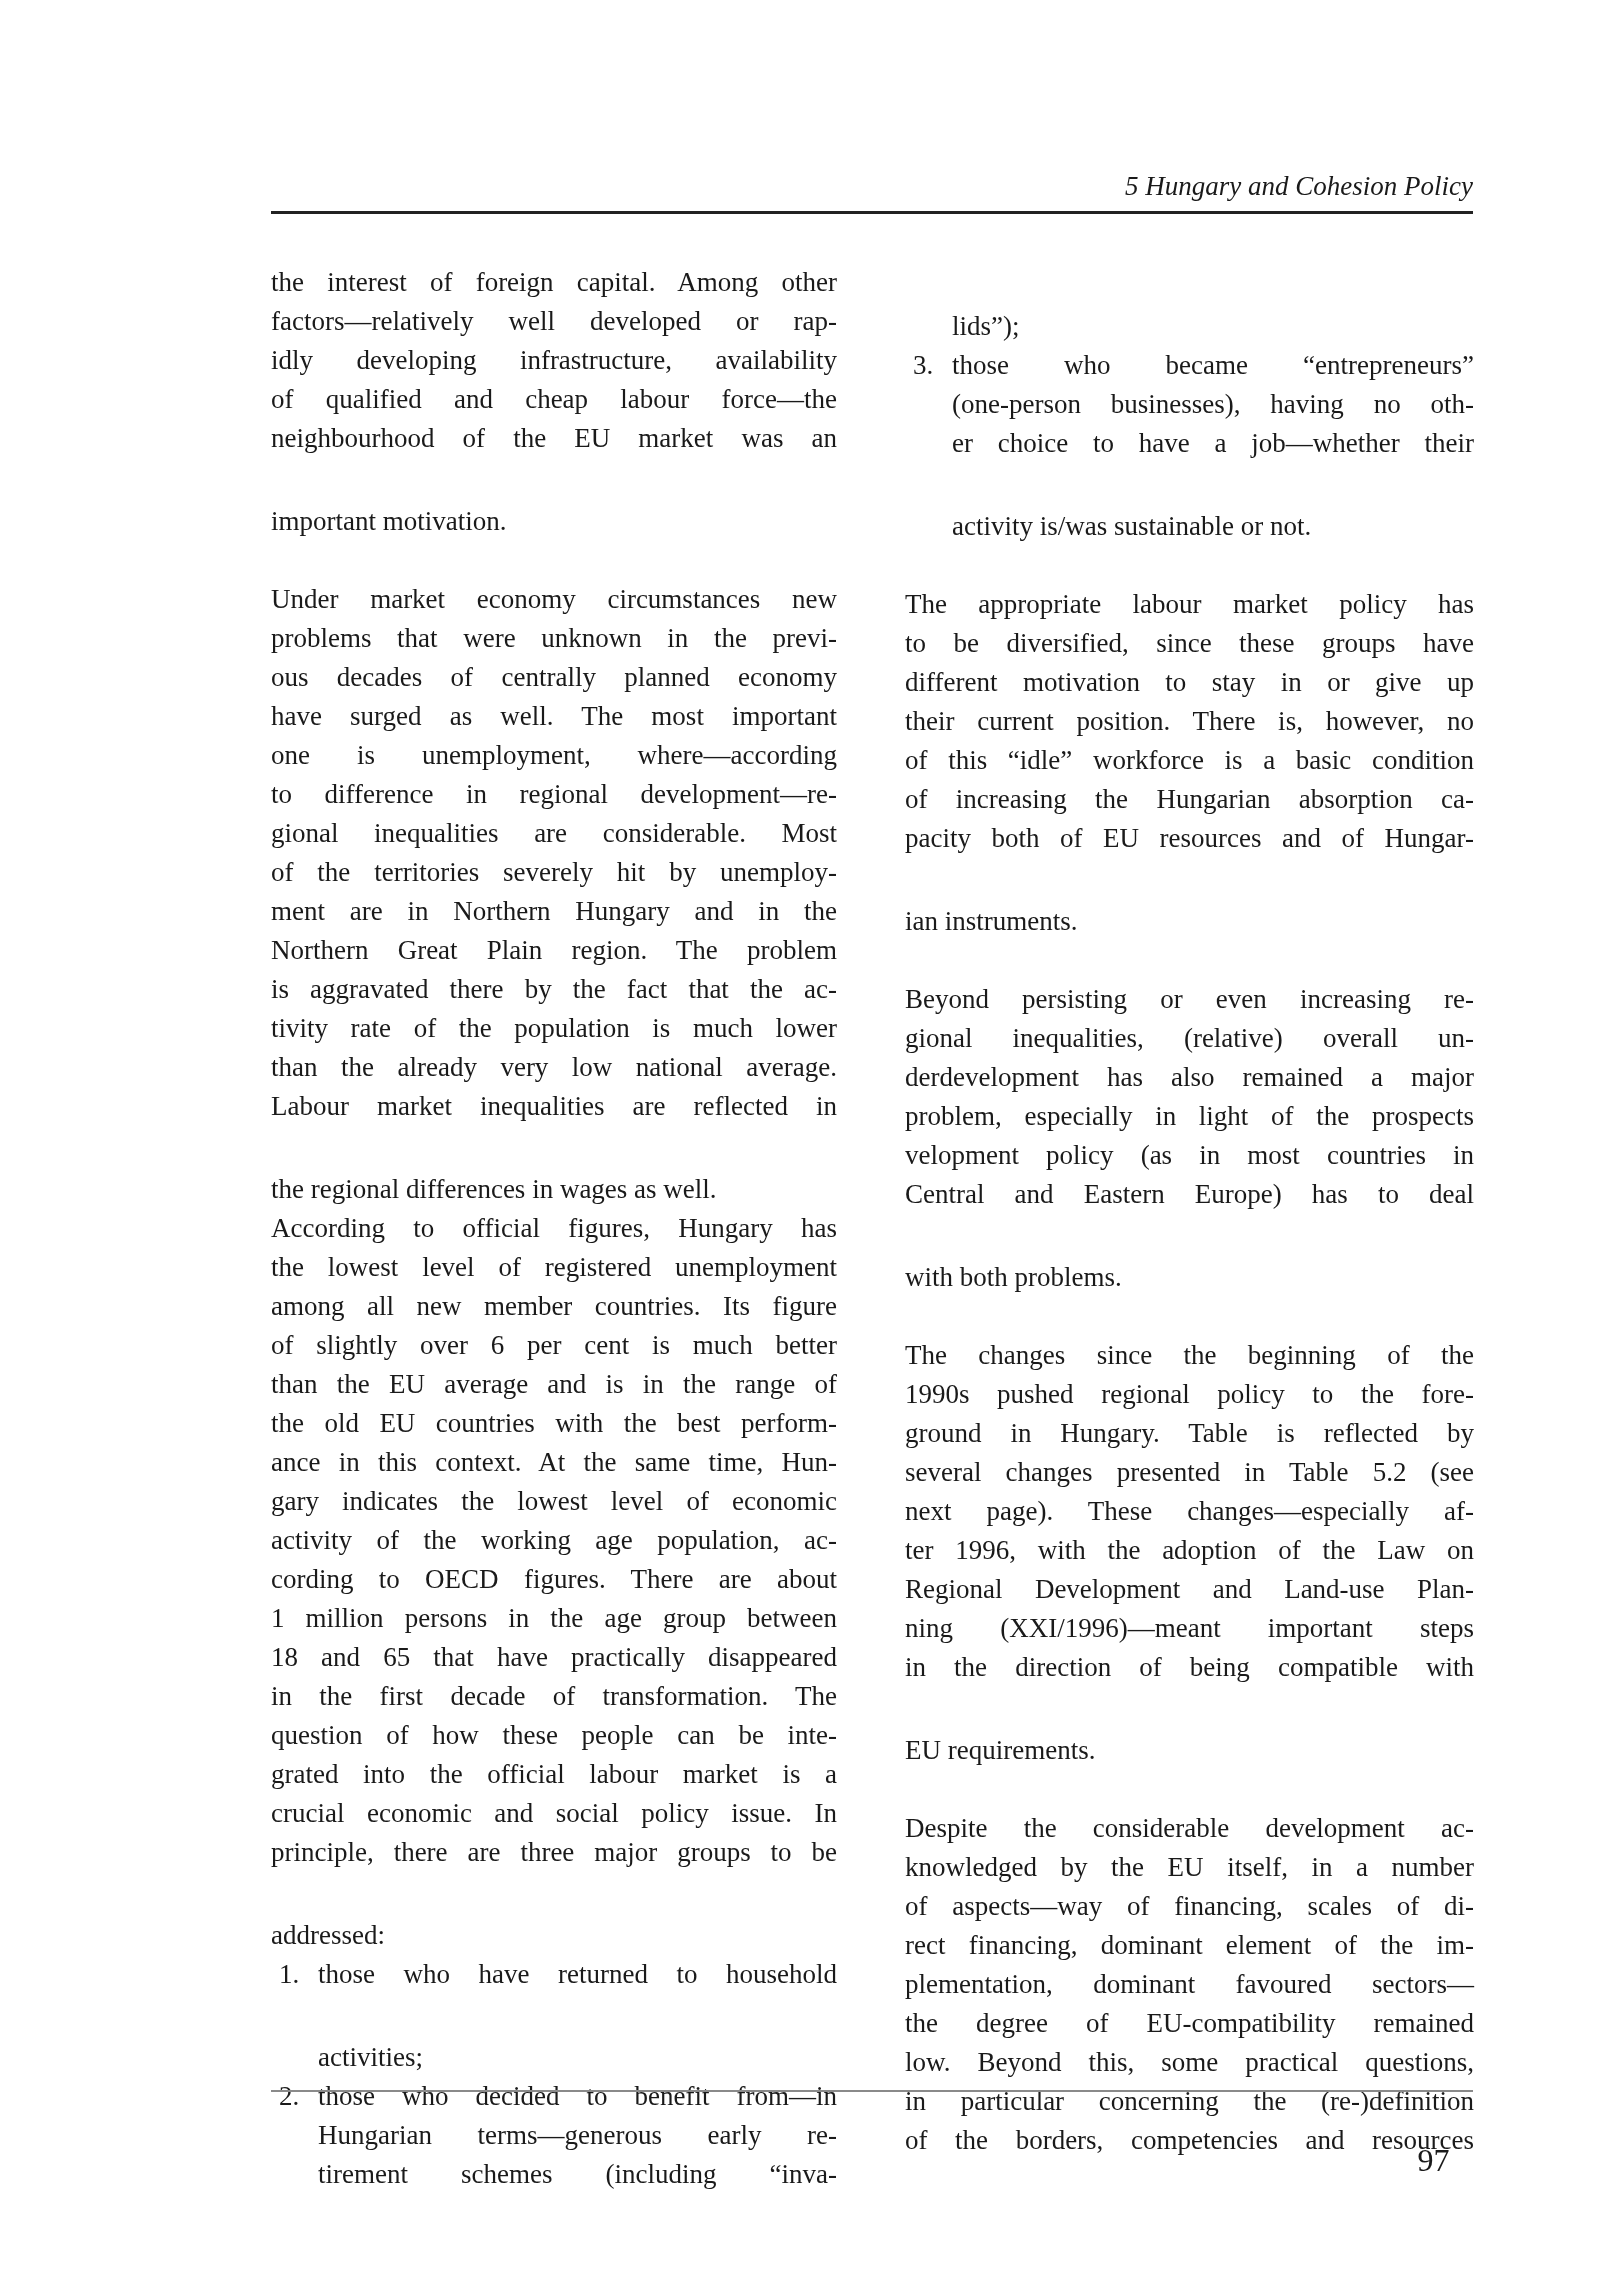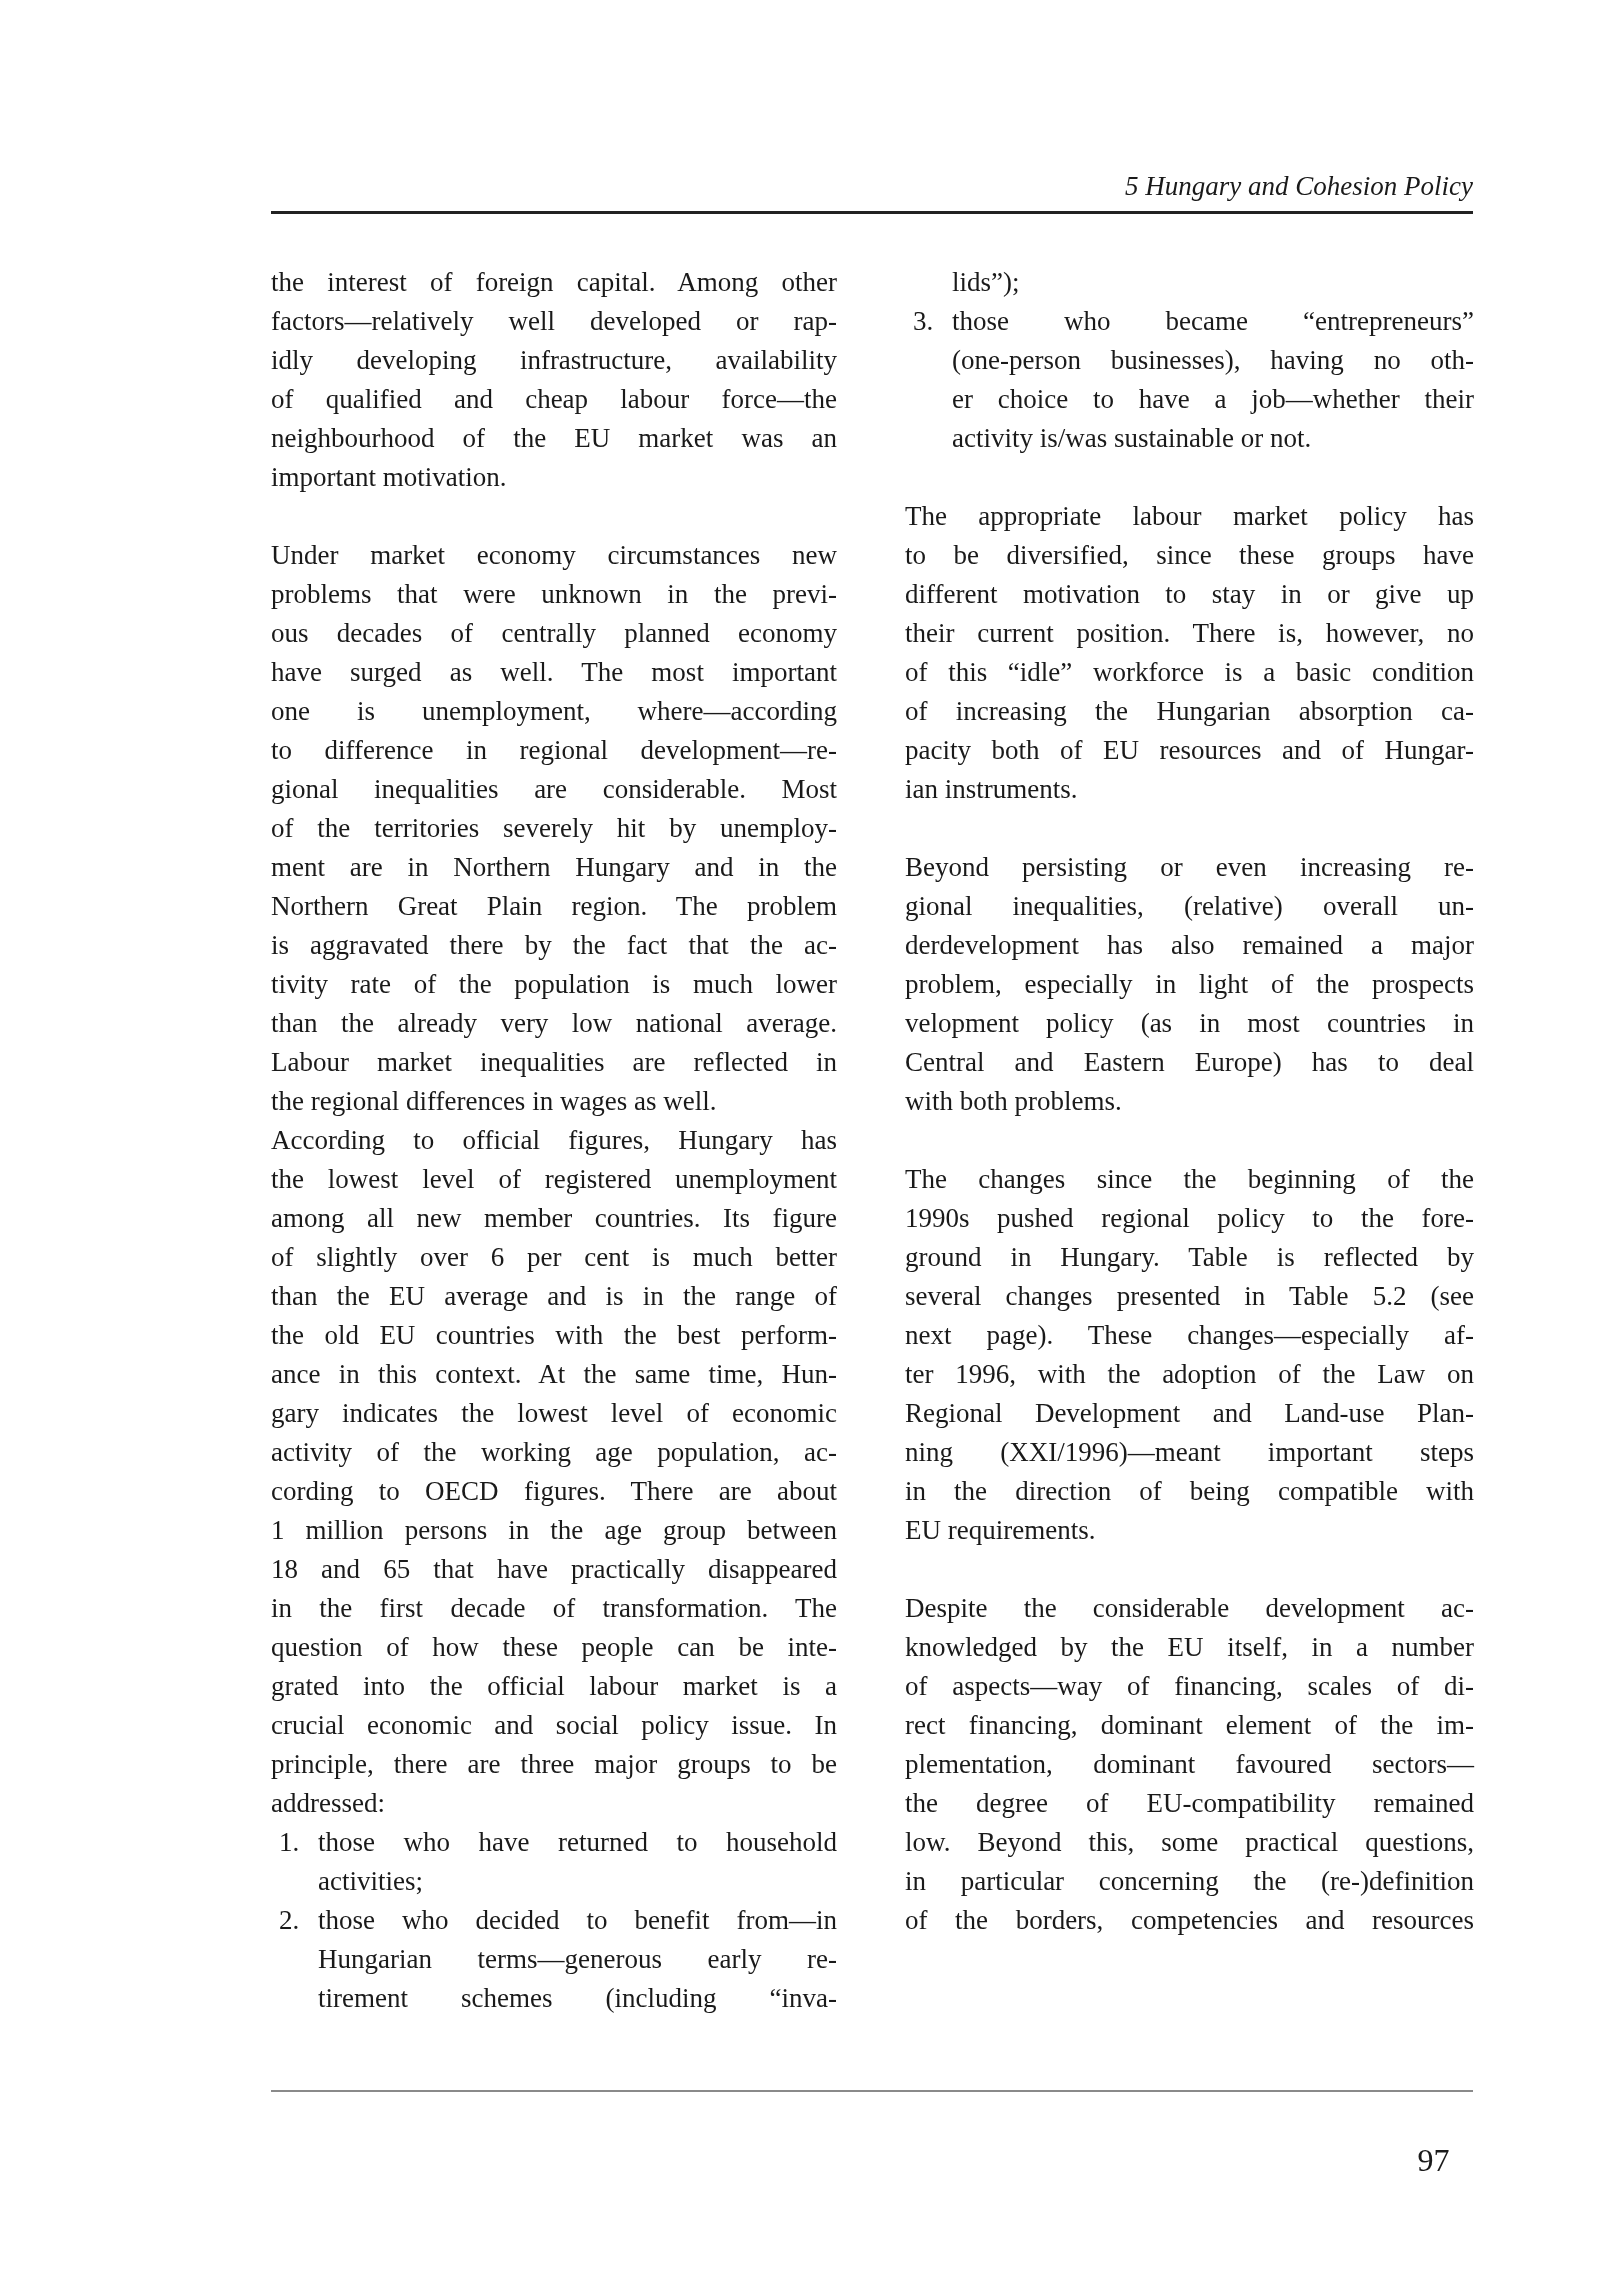--- a/index.html
+++ b/index.html
@@ -4,21 +4,21 @@
 <style>
   html, body { margin: 0; padding: 0; background: #ffffff; }
   body { width: 1622px; height: 2295px; position: relative; overflow: hidden; }
   .page { position: absolute; left: 0; top: 0; width: 1470px; height: 2295px; background: #ffffff; color: #1a1a1a; font-family: "Liberation Serif", "DejaVu Serif", serif; }
   .running-head { position: absolute; left: 271px; width: 1202px; top: 170px; text-align: right; font-style: italic; font-size: 27px; line-height: 32px; color: #1a1a1a; }
   .head-rule { position: absolute; left: 271px; width: 1202px; top: 211px; height: 3.2px; background: #222222; }
   .col { position: absolute; top: 263px; font-size: 27px; line-height: 39px; }
   .col-left { left: 271px; width: 566px; }
   .col-right { left: 905px; width: 569px; }
   .ln { display: block; height: 39px; white-space: nowrap; text-align: justify; text-align-last: justify; overflow: visible; }
-  .ln.last { text-align-last: left; }
+  .ln.last { text-align-last: left; margin-top: 44px; }
   .ln.blank { }
   .li-row { position: relative; padding-left: 47px; }
   .li-num { position: absolute; left: 8px; top: 0; }
   .foot-rule { position: absolute; left: 271px; width: 1202px; top: 2090px; height: 1.6px; background: #8a8a8a; }
   .folio { position: absolute; left: 1394px; width: 79px; top: 2143px; text-align: center; font-size: 32px; line-height: 35px; color: #1a1a1a; }
 </style>
 </head>
 <body>
 
 <div class="page">

